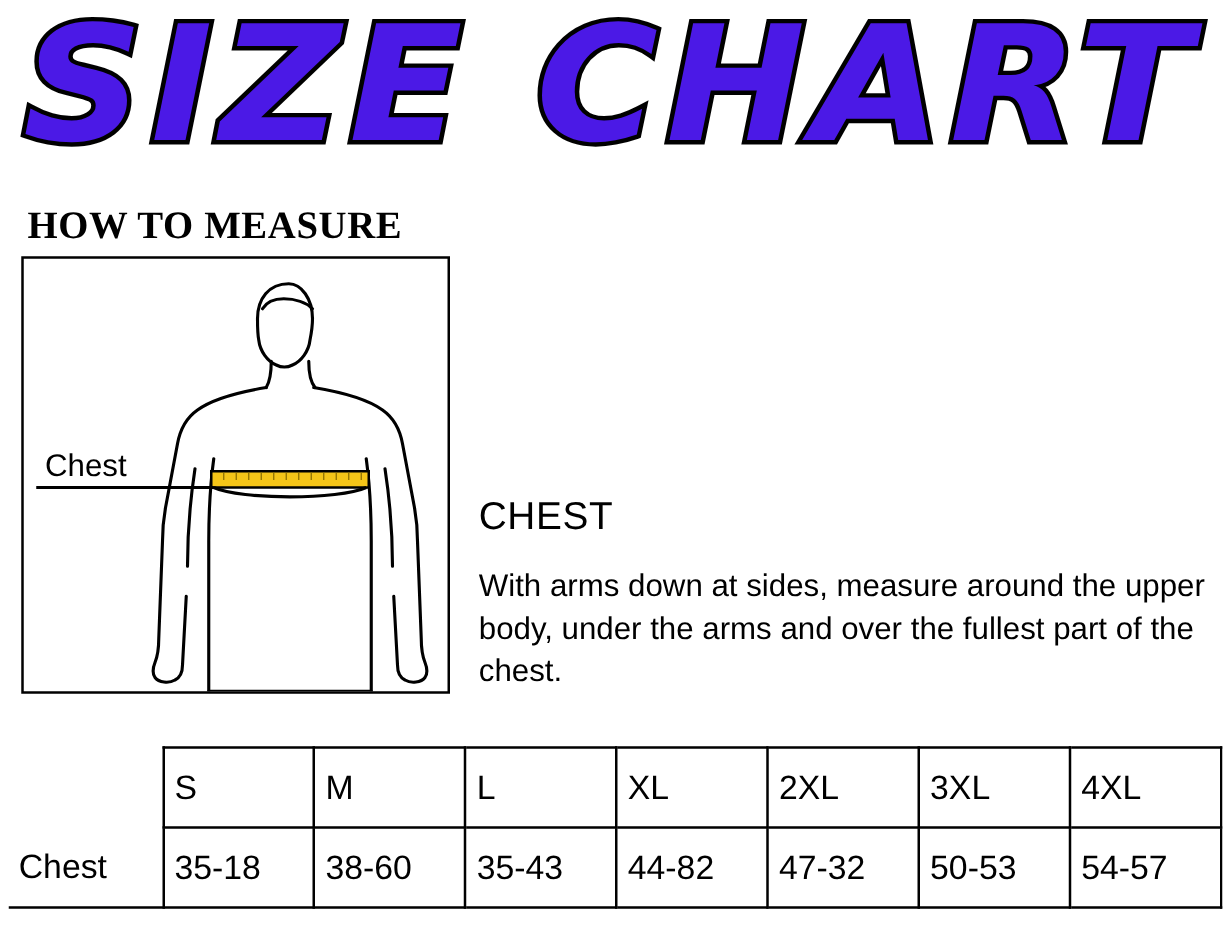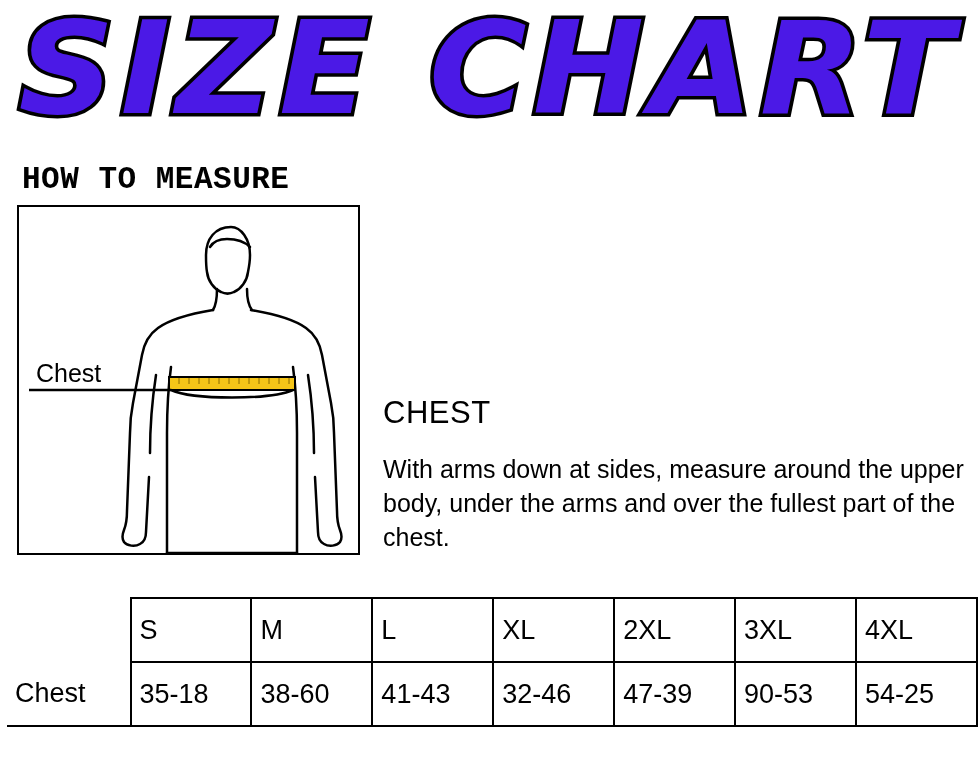--- a/index.html
+++ b/index.html
@@ -45,21 +45,21 @@
   }
 
   
   .how-to {
     position: absolute;
     left: 22px;
     top: 162px;
     font-size: 31px;
     font-weight: bold;
     letter-spacing: 0.5px;
-    font-family: Liberation Mono, monospace;
+    font-family: Liberation Serif, serif;
   }
 
   
   .figure-box {
     position: absolute;
     left: 17px;
     top: 205px;
     width: 343px;
     height: 350px;
     border: 2px solid #000;
@@ -197,20 +197,20 @@
     <td class="cell">L</td>
     <td class="cell">XL</td>
     <td class="cell">2XL</td>
     <td class="cell">3XL</td>
     <td class="cell">4XL</td>
   </tr>
   <tr>
     <td class="row-head">Chest</td>
     <td class="cell">35-18</td>
     <td class="cell">38-60</td>
-    <td class="cell">41-43</td>
-    <td class="cell">32-46</td>
-    <td class="cell">47-39</td>
-    <td class="cell">90-53</td>
-    <td class="cell">54-25</td>
+    <td class="cell">35-43</td>
+    <td class="cell">44-82</td>
+    <td class="cell">47-32</td>
+    <td class="cell">50-53</td>
+    <td class="cell">54-57</td>
   </tr>
 </tbody>
   </table>
 
 </body></html>

